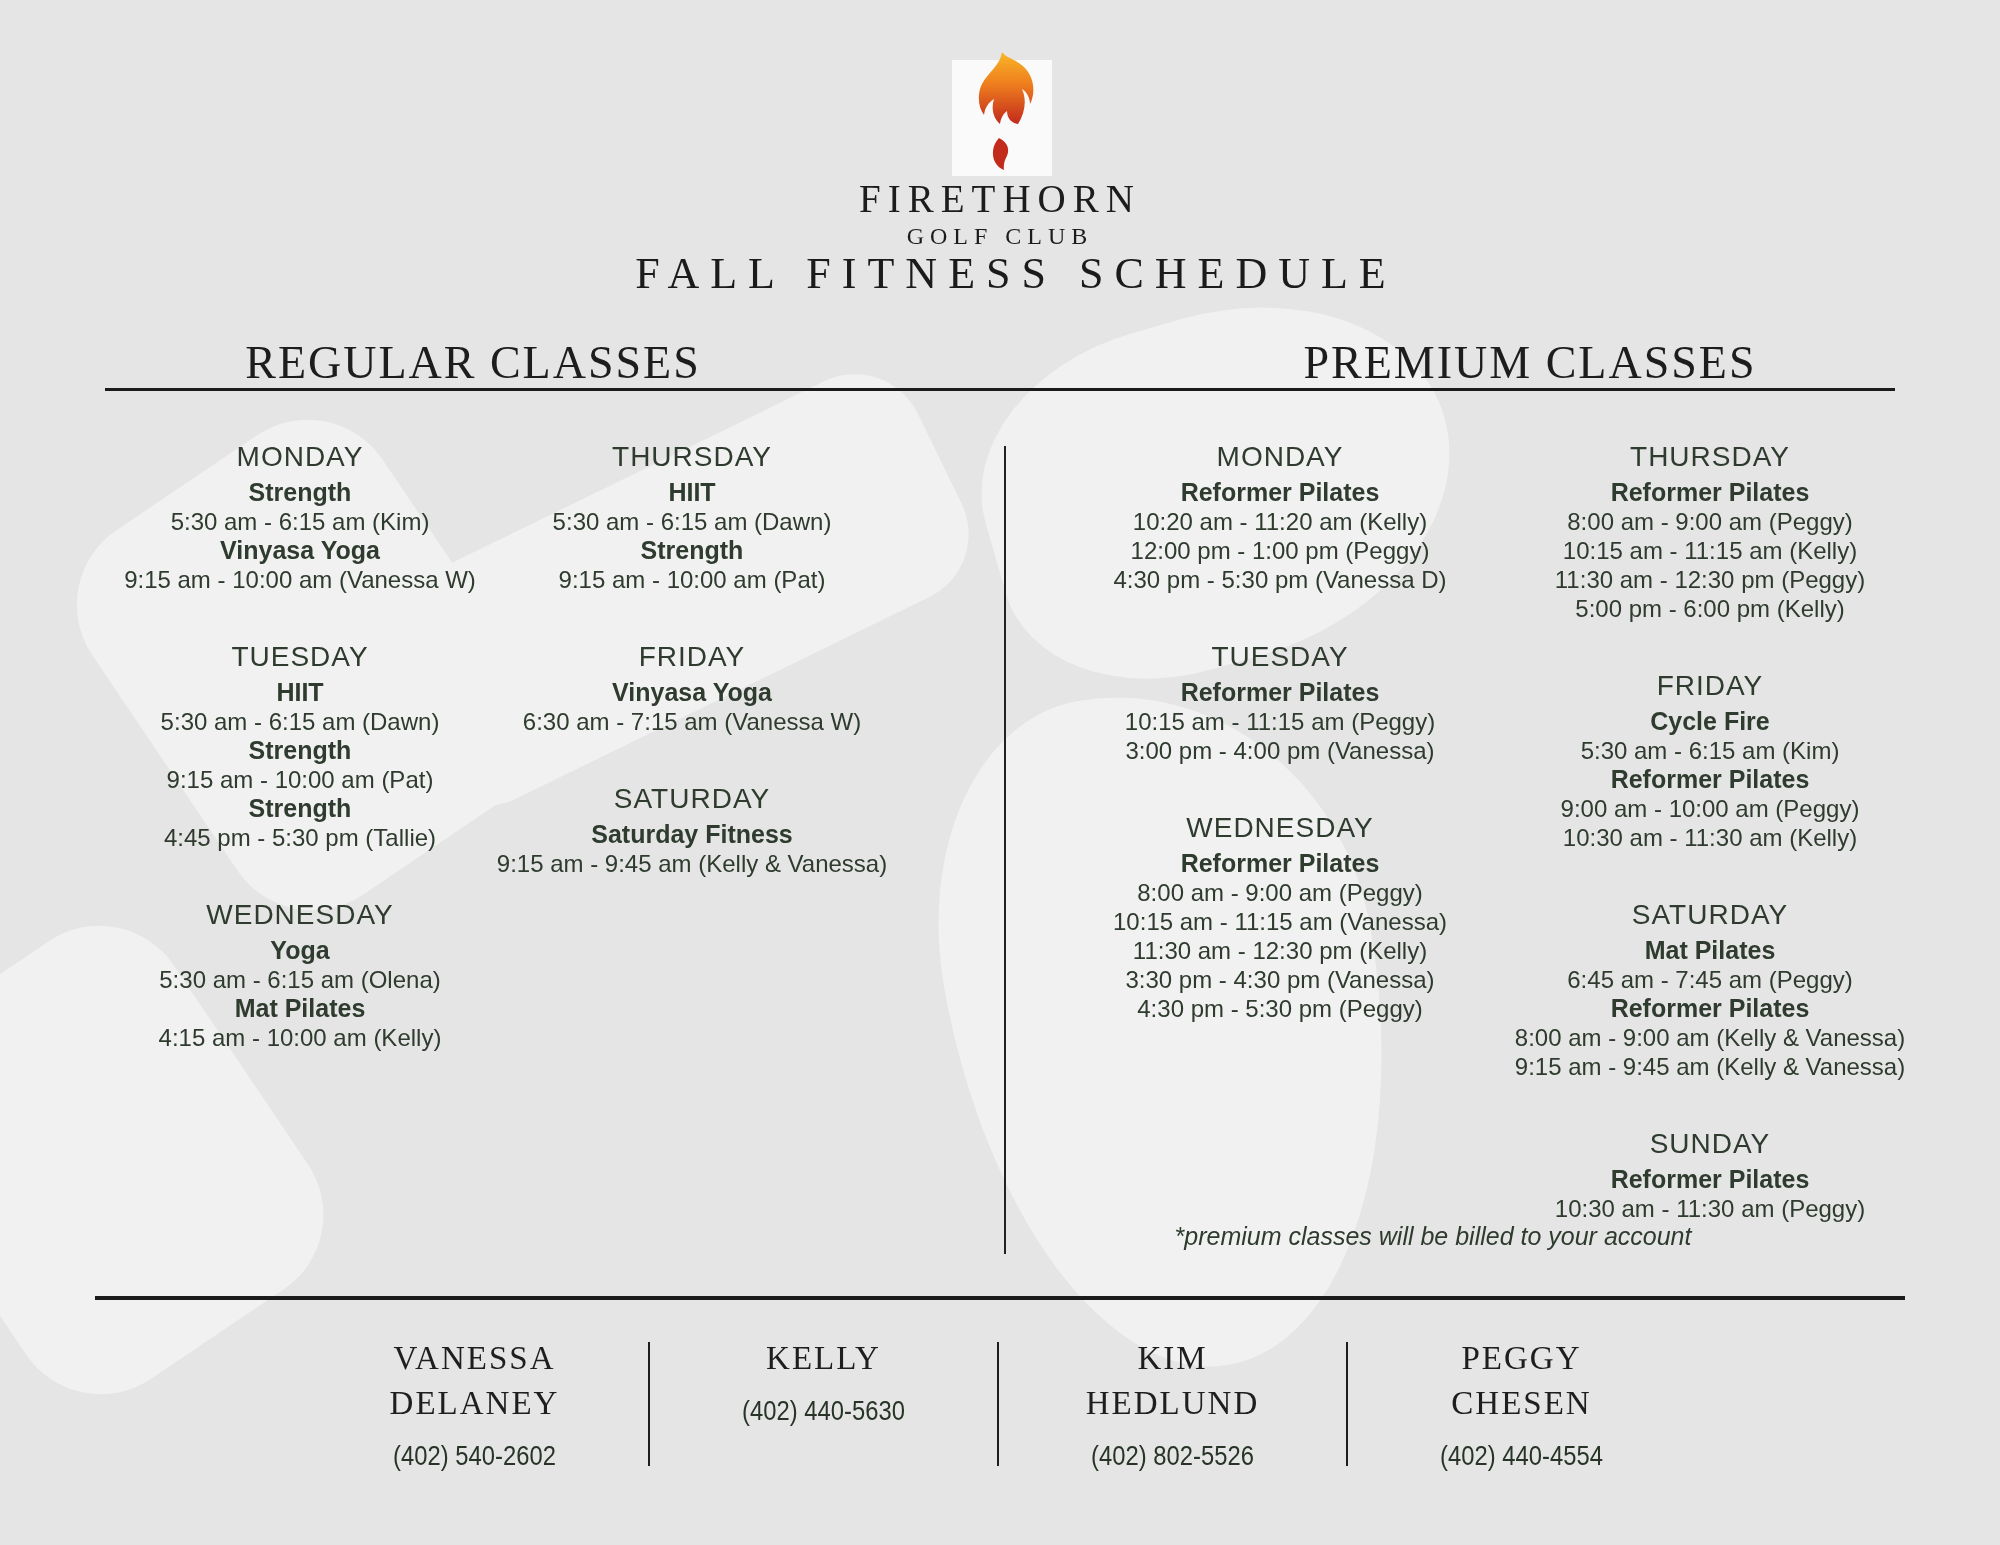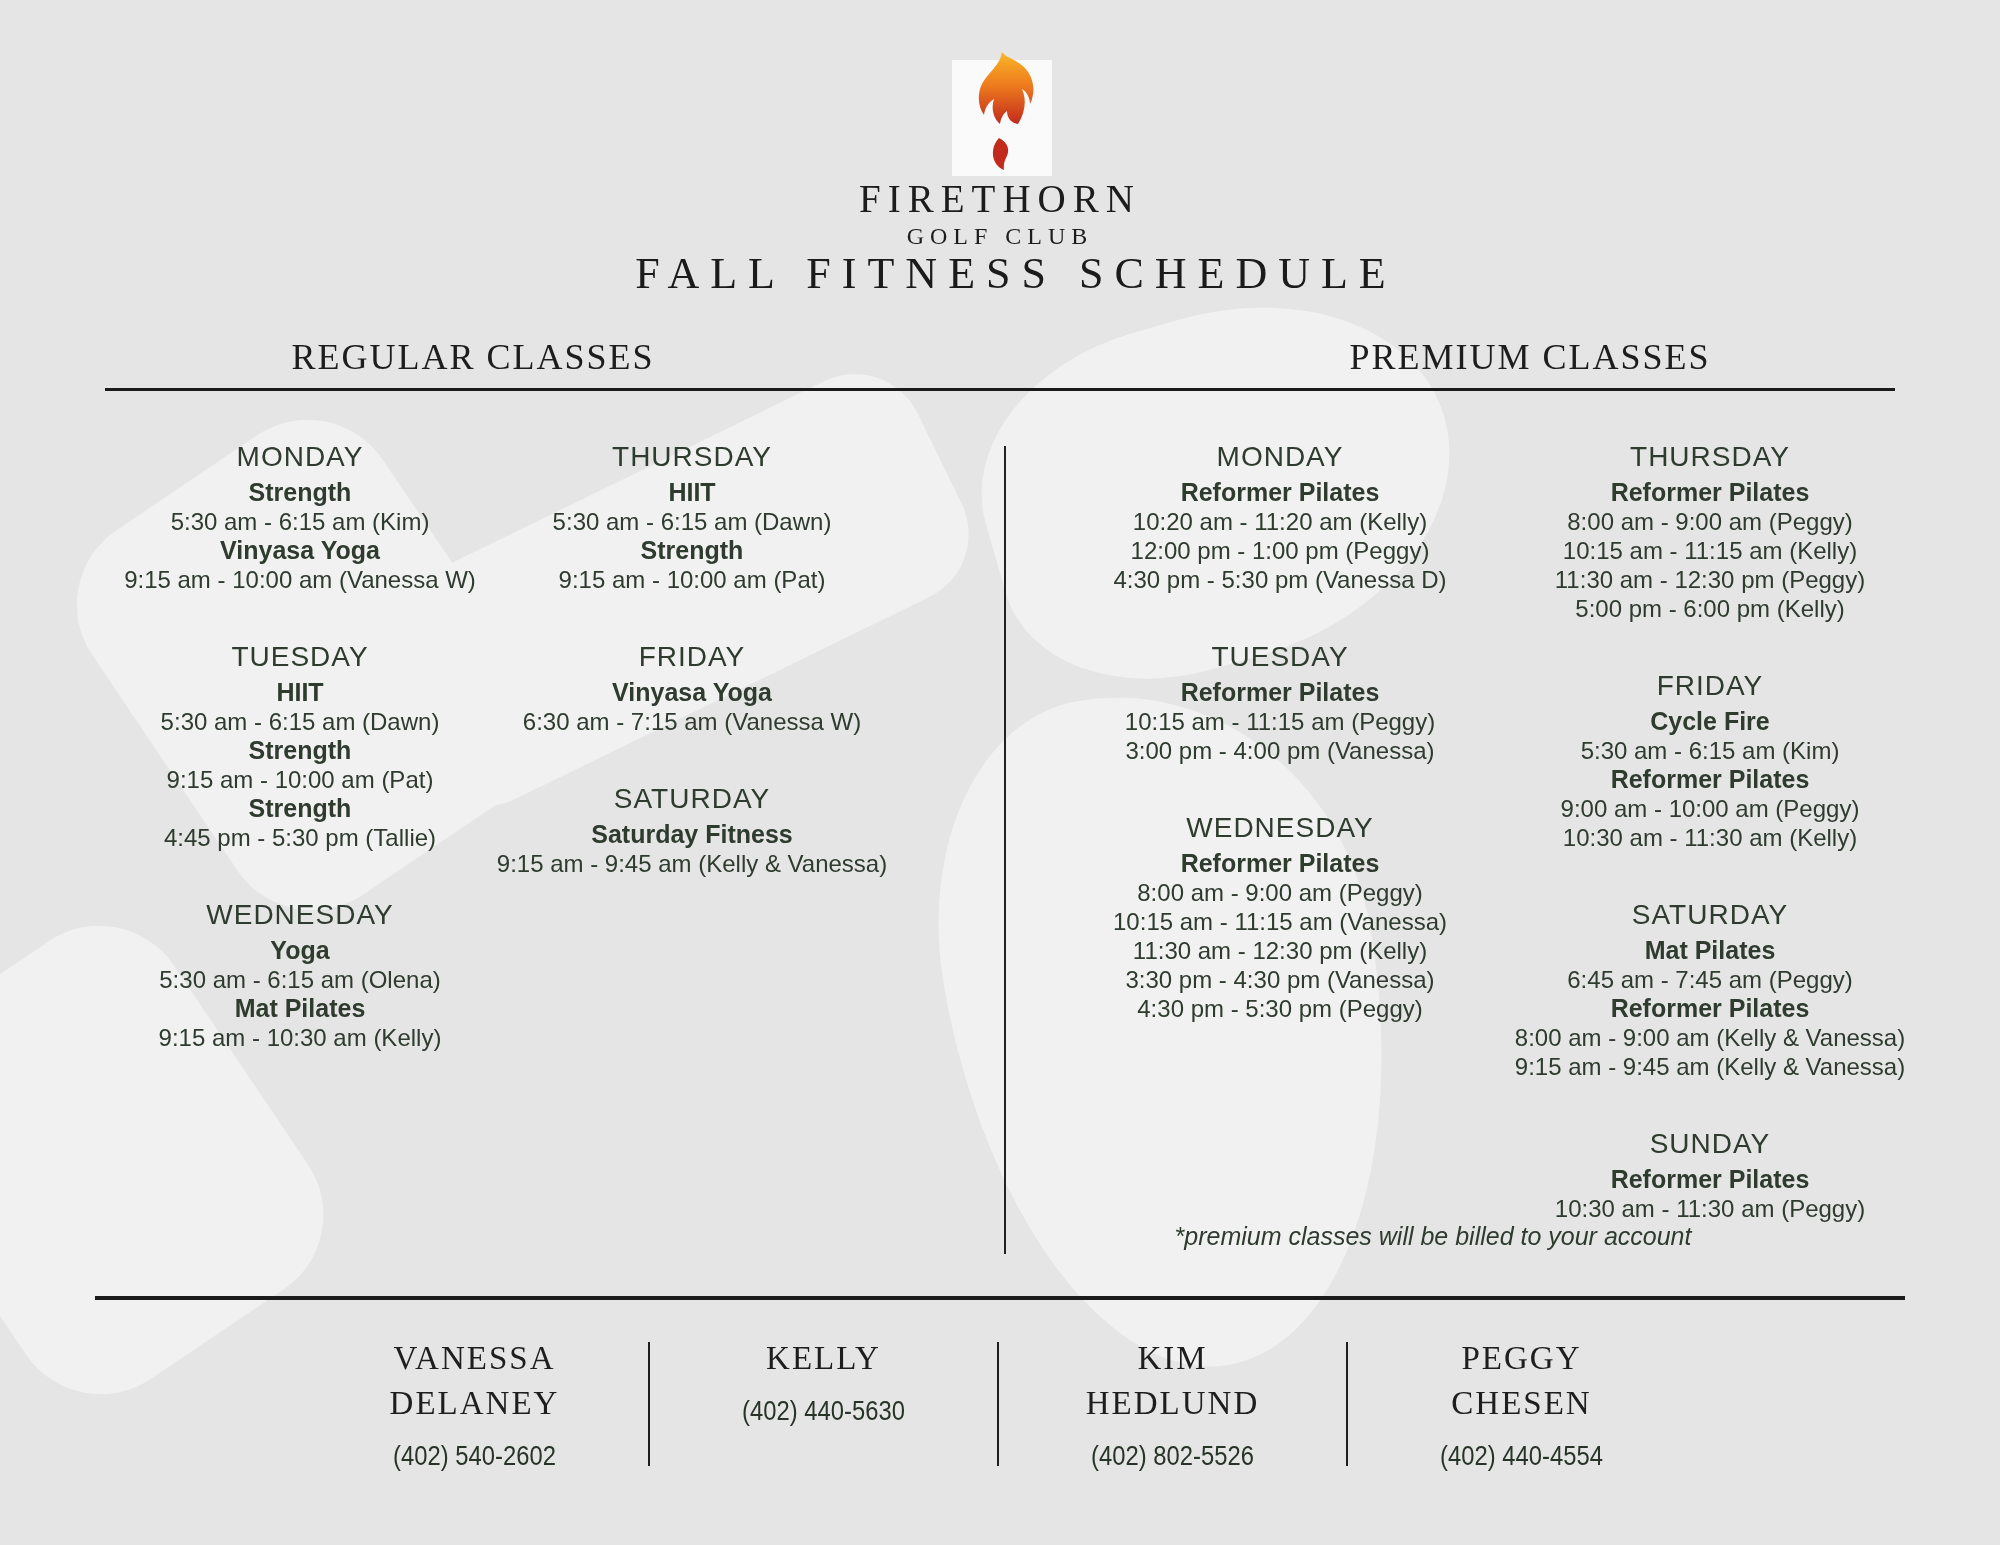--- a/index.html
+++ b/index.html
@@ -18,21 +18,21 @@
   .content{position:relative; z-index:1;}
   
   .brand{position:absolute; left:0; top:52px; width:100%; text-align:center;}
   .brand-name{font-family:"Liberation Serif", serif; font-size:39px; letter-spacing:7px; color:#1c1c1c; margin-top:6px; font-weight:500;}
   .brand-sub{font-family:"Liberation Serif", serif; font-size:24px; letter-spacing:6px; color:#1c1c1c; margin-top:2px;}
   
   .title{position:absolute; left:0; top:248px; width:100%; text-align:center; margin:0;
     font-family:"Liberation Serif", serif; font-size:44px; font-weight:500; letter-spacing:11px; color:#1b1b1b;padding-left:16px;}
   
   .section-heading{position:absolute; top:336px; transform:translateX(-50%); white-space:nowrap;
-    font-family:"Liberation Serif", serif; font-size:36px; letter-spacing:2px; color:#1d1d1d;}
+    font-family:"Liberation Serif", serif; font-size:46px; letter-spacing:2px; color:#1d1d1d;}
   .section-heading.regular{left:473px;}
   .section-heading.premium{left:1530px;}
   
   .rule{position:absolute; background:#1b1b1b;}
   .rule.top{left:105px; top:388px; width:1790px; height:3px;}
   .rule.bottom{left:95px; top:1296px; width:1810px; height:4px;}
   .vdivider{position:absolute; left:1004px; top:446px; width:2px; height:808px; background:#222;}
   
   .col{position:absolute; top:440px; text-align:center; color:#2e3b2e;}
   #col-r1{left:70px;  width:460px;}
@@ -111,21 +111,21 @@
           <div class="class-name">Strength</div>
           <div class="class-time">9:15 am - 10:00 am (Pat)</div>
           <div class="class-name">Strength</div>
           <div class="class-time">4:45 pm - 5:30 pm (Tallie)</div>
         </div>
         <div class="day-block">
           <div class="day-name">WEDNESDAY</div>
           <div class="class-name">Yoga</div>
           <div class="class-time">5:30 am - 6:15 am (Olena)</div>
           <div class="class-name">Mat Pilates</div>
-          <div class="class-time">9:15 am - 10:30 am (Kelly)</div>
+          <div class="class-time">4:15 am - 10:00 am (Kelly)</div>
         </div>
       </div>
     <div class="col" id="col-r2">
         <div class="day-block">
           <div class="day-name">THURSDAY</div>
           <div class="class-name">HIIT</div>
           <div class="class-time">5:30 am - 6:15 am (Dawn)</div>
           <div class="class-name">Strength</div>
           <div class="class-time">9:15 am - 10:00 am (Pat)</div>
         </div>

